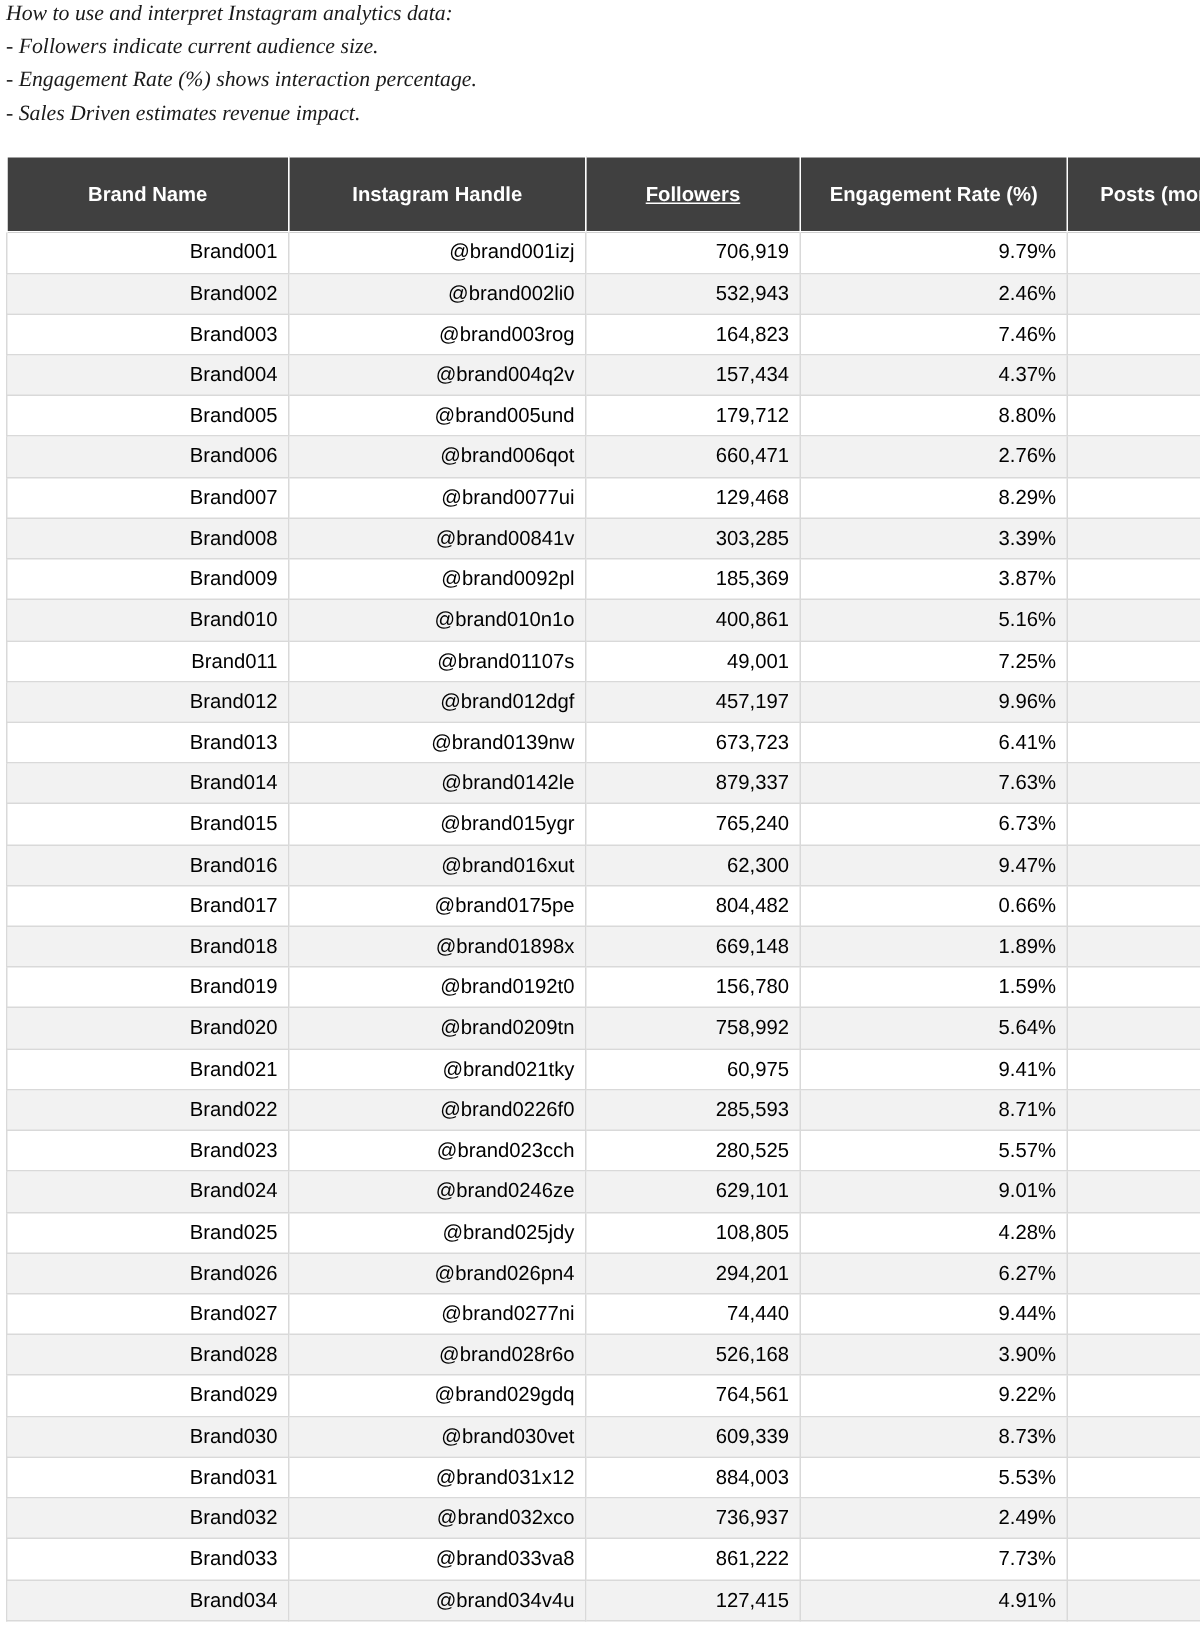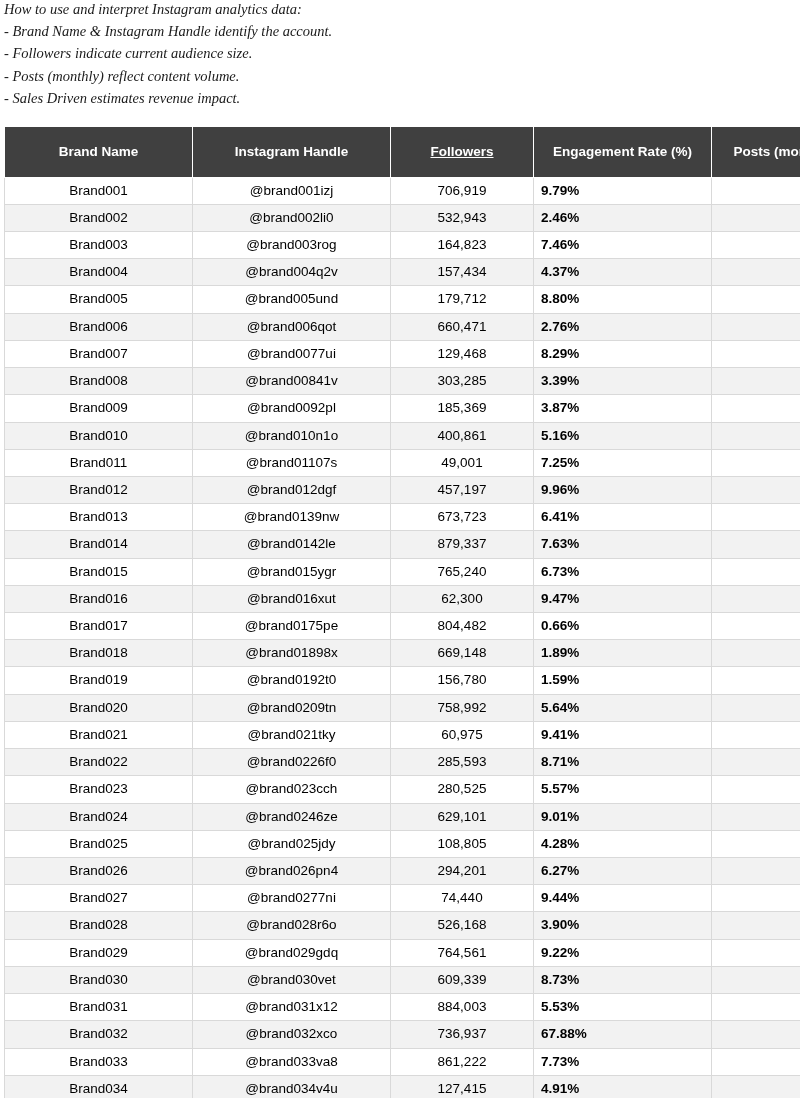--- a/index.html
+++ b/index.html
@@ -59,41 +59,40 @@
     height: 16px;
     overflow: hidden;
     white-space: nowrap;
   }
   table.data tbody tr:nth-child(odd) td {
     background: #ffffff;
   }
   table.data tbody tr:nth-child(even) td {
     background: #f2f2f2;
   }
-  td.c-brand { text-align: center; width: 175px; }
-  td.c-handle { text-align: center; width: 185px; }
-  td.c-followers { text-align: center; width: 130px; }
-  td.c-engagement { text-align: left; width: 165px; font-weight: bold; }
+  td.c-brand { text-align: right; width: 175px; }
+  td.c-handle { text-align: right; width: 185px; }
+  td.c-followers { text-align: right; width: 130px; }
+  td.c-engagement { text-align: right; width: 165px; }
   td.c-posts { text-align: right; width: 133px; }
   th.h-brand { width: 175px; }
   th.h-handle { width: 185px; }
   th.h-followers { width: 130px; text-decoration: underline; }
   th.h-engagement { width: 165px; margin-top: 48px; }
   th.h-posts { width: 133px; }
 </style>
 </head>
 <body>
 
 <div class="page">
 
   <div class="intro">
     <div class="line">How to use and interpret Instagram analytics data:</div>
-    <div class="line">- Brand Name &amp; Instagram Handle identify the account.</div>
     <div class="line">- Followers indicate current audience size.</div>
-    <div class="line">- Posts (monthly) reflect content volume.</div>
+    <div class="line">- Engagement Rate (%) shows interaction percentage.</div>
     <div class="line">- Sales Driven estimates revenue impact.</div>
   </div>
 
   <table class="data">
     <thead>
       <tr>
         <th class="h-brand">Brand Name</th>
         <th class="h-handle">Instagram Handle</th>
         <th class="h-followers">Followers</th>
         <th class="h-engagement">Engagement Rate (%)</th>
@@ -315,21 +314,21 @@
           <td class="c-brand">Brand031</td>
           <td class="c-handle">@brand031x12</td>
           <td class="c-followers">884,003</td>
           <td class="c-engagement">5.53%</td>
           <td class="c-posts">11</td>
         </tr>
         <tr>
           <td class="c-brand">Brand032</td>
           <td class="c-handle">@brand032xco</td>
           <td class="c-followers">736,937</td>
-          <td class="c-engagement">67.88%</td>
+          <td class="c-engagement">2.49%</td>
           <td class="c-posts">9</td>
         </tr>
         <tr>
           <td class="c-brand">Brand033</td>
           <td class="c-handle">@brand033va8</td>
           <td class="c-followers">861,222</td>
           <td class="c-engagement">7.73%</td>
           <td class="c-posts">4</td>
         </tr>
         <tr>

